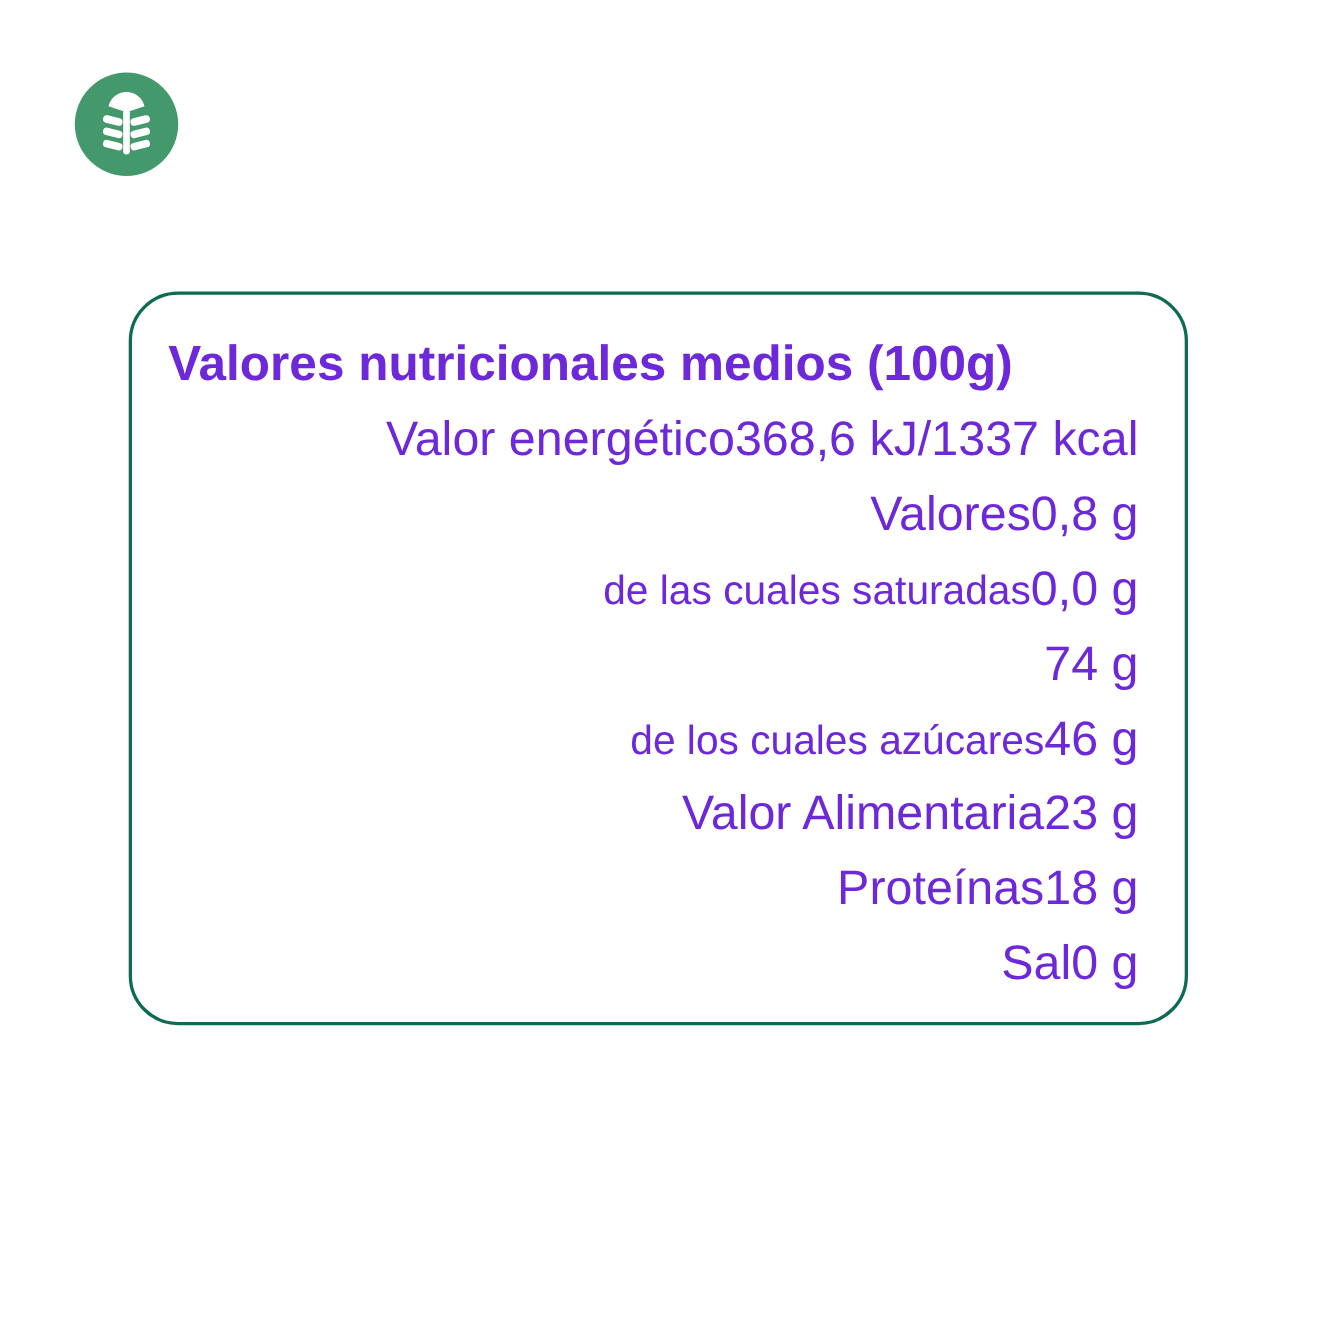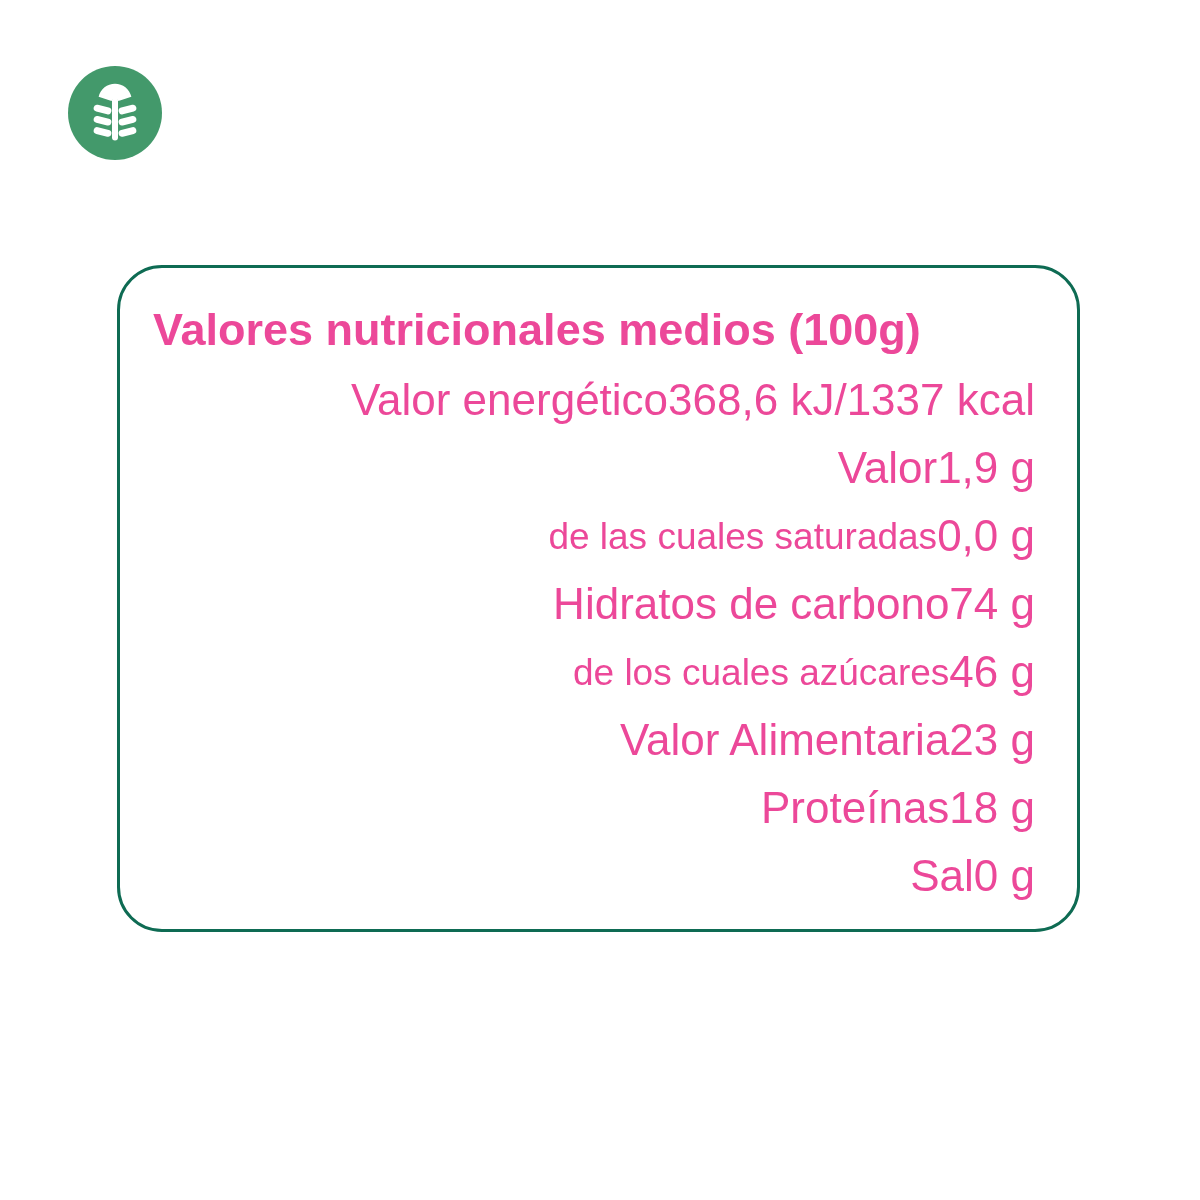--- a/index.html
+++ b/index.html
@@ -37,21 +37,21 @@
   .card {
     position: absolute;
     left: 117px;
     top: 265px;
     width: 963px;
     height: 667px;
     box-sizing: border-box;
     border: 3px solid #0E6B53;
     border-radius: 45px;
     padding: 24px 42px 0 33px;
-    color: #ec4899;
+    color: #6d28d9;
   }
   .row {
     display: flex;
     justify-content: flex-end;
     align-items: center;
     height: 68px;
     font-size: 44px;
     line-height: 1;
     white-space: nowrap;
   }
@@ -98,31 +98,30 @@
     <div class="row title-row">
       <span class="label">Valores nutricionales medios (100g)</span>
     </div>
 
     <div class="row">
       <span class="label">Valor energético</span>
       <span class="value">368,6 kJ/1337 kcal</span>
     </div>
 
     <div class="row">
-      <span class="label">Valor</span>
-      <span class="value">1,9 g</span>
+      <span class="label">Valores</span>
+      <span class="value">0,8 g</span>
     </div>
 
     <div class="row sub">
       <span class="label">de las cuales saturadas</span>
       <span class="value">0,0 g</span>
     </div>
 
     <div class="row">
-      <span class="label">Hidratos de carbono</span>
       <span class="value">74 g</span>
     </div>
 
     <div class="row sub">
       <span class="label">de los cuales azúcares</span>
       <span class="value">46 g</span>
     </div>
 
     <div class="row">
       <span class="label">Valor Alimentaria</span>

